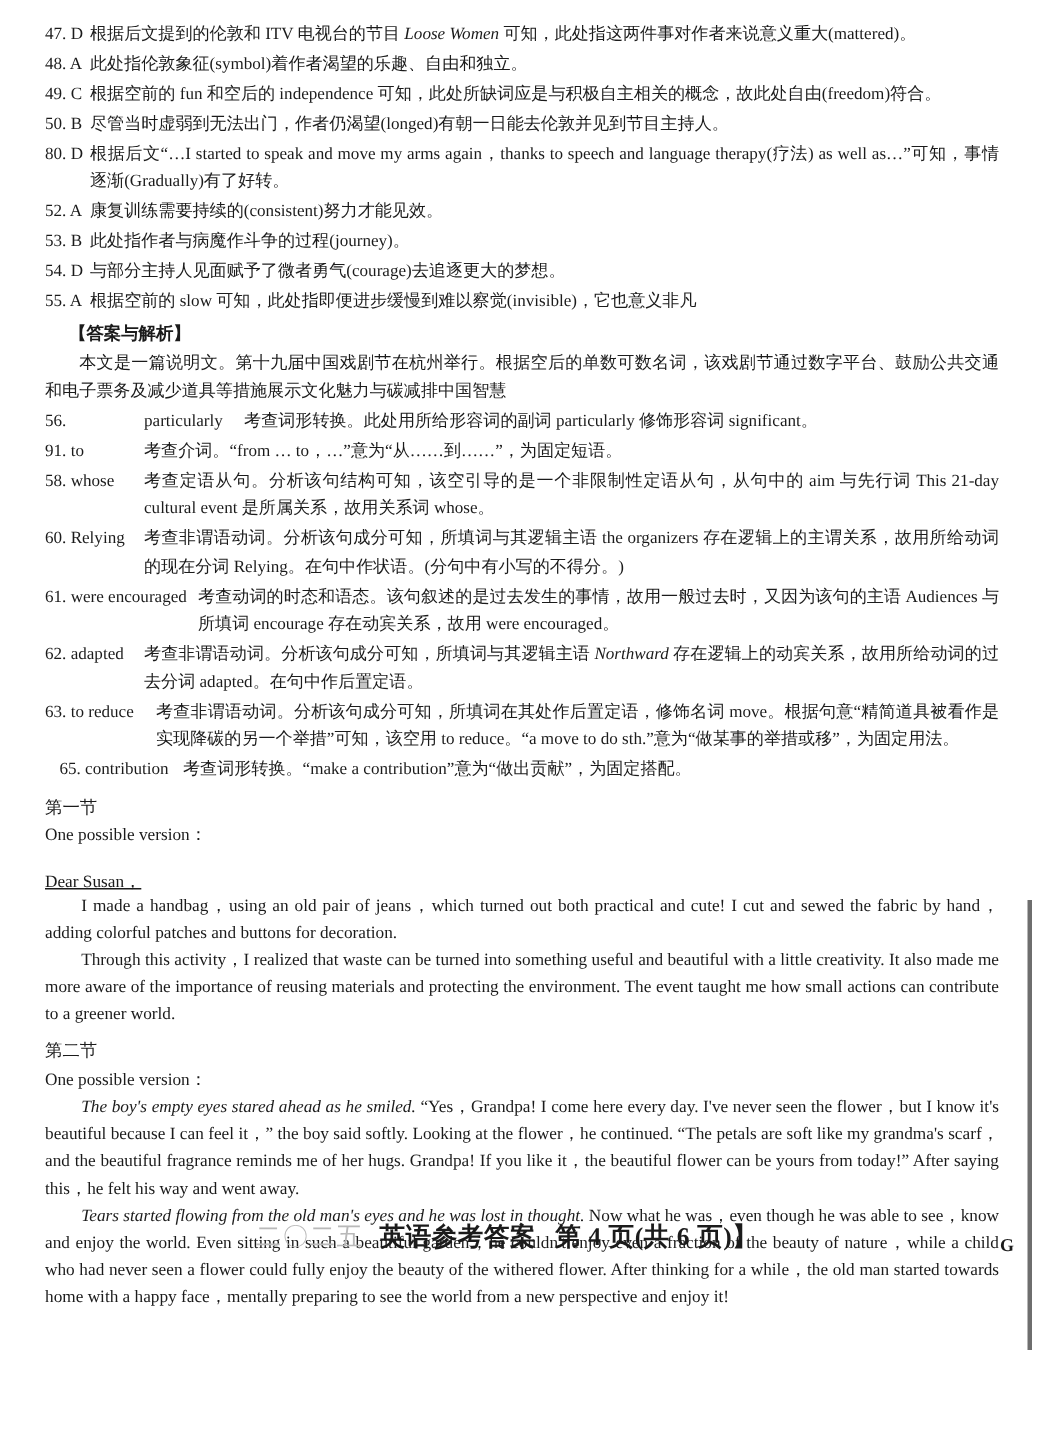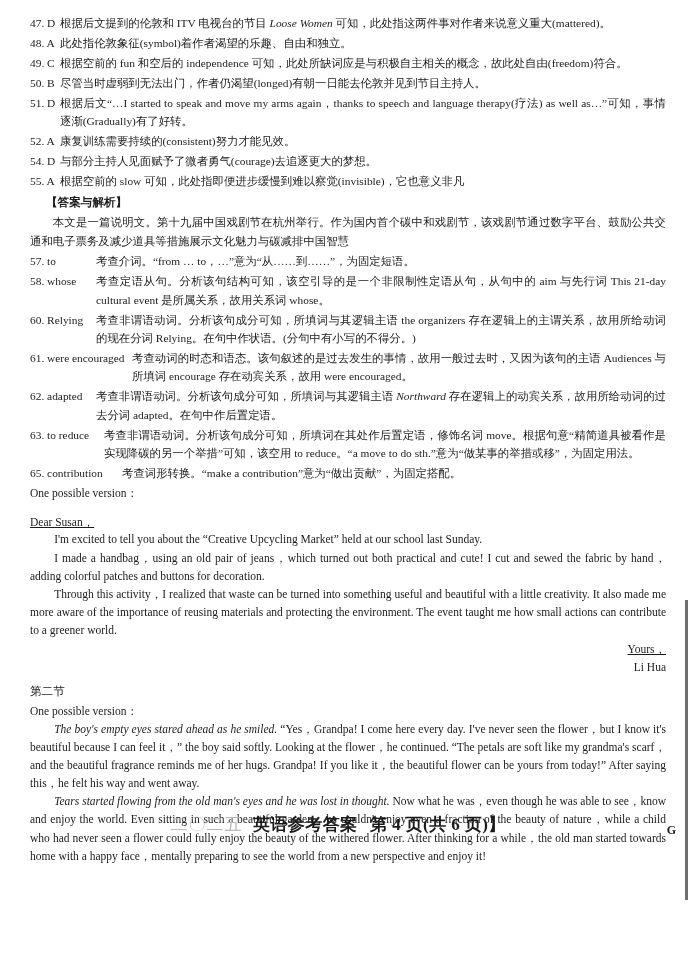--- a/index.html
+++ b/index.html
@@ -137,44 +137,52 @@
     </li>
     <li class="ans-item">
       <span class="num">49. C</span>
       <span class="exp">根据空前的 fun 和空后的 independence 可知，此处所缺词应是与积极自主相关的概念，故此处自由(freedom)符合。</span>
     </li>
     <li class="ans-item">
       <span class="num">50. B</span>
       <span class="exp">尽管当时虚弱到无法出门，作者仍渴望(longed)有朝一日能去伦敦并见到节目主持人。</span>
     </li>
     <li class="ans-item">
-      <span class="num">51. D</span>
+      <span class="num">80. D</span>
       <span class="exp">根据后文“…I started to speak and move my arms again，thanks to speech and language therapy(疗法) as well as…”可知，事情逐渐(Gradually)有了好转。</span>
     </li>
     <li class="ans-item">
       <span class="num">52. A</span>
       <span class="exp">康复训练需要持续的(consistent)努力才能见效。</span>
     </li>
     <li class="ans-item">
+      <span class="num">53. B</span>
+      <span class="exp">此处指作者与病魔作斗争的过程(journey)。</span>
+    </li>
+    <li class="ans-item">
       <span class="num">54. D</span>
       <span class="exp">与部分主持人见面赋予了微者勇气(courage)去追逐更大的梦想。</span>
     </li>
     <li class="ans-item">
       <span class="num">55. A</span>
       <span class="exp">根据空前的 slow 可知，此处指即便进步缓慢到难以察觉(invisible)，它也意义非凡</span>
     </li>
   </ul>
 
   <div class="hdr-line">【答案与解析】</div>
 
-  <p class="body-par indent2">本文是一篇说明文。第十九届中国戏剧节在杭州举行。作为国内首个碳中和戏剧节，该戏剧节通过数字平台、鼓励公共交通和电子票务及减少道具等措施展示文化魅力与碳减排中国智慧</p>
+  <p class="body-par indent2">本文是一篇说明文。第十九届中国戏剧节在杭州举行。根据空后的单数可数名词，该戏剧节通过数字平台、鼓励公共交通和电子票务及减少道具等措施展示文化魅力与碳减排中国智慧</p>
 
   <ul class="ans-list" style="margin-top:1px;">
     <li class="ans-item wide">
-      <span class="num">57. to</span>
+      <span class="num">56.</span>
+      <span class="exp">particularly 　考查词形转换。此处用所给形容词的副词 particularly 修饰形容词 significant。</span>
+    </li>
+    <li class="ans-item wide">
+      <span class="num">91. to</span>
       <span class="exp">考查介词。“from … to，…”意为“从……到……”，为固定短语。</span>
     </li>
     <li class="ans-item wide">
       <span class="num">58. whose</span>
       <span class="exp">考查定语从句。分析该句结构可知，该空引导的是一个非限制性定语从句，从句中的 aim 与先行词 This 21-day cultural event 是所属关系，故用关系词 whose。</span>
     </li>
     <li class="ans-item wide">
       <span class="num">60. Relying</span>
       <span class="exp">考查非谓语动词。分析该句成分可知，所填词与其逻辑主语 the organizers 存在逻辑上的主谓关系，故用所给动词的现在分词 Relying。在句中作状语。(分句中有小写的不得分。)</span>
     </li>
@@ -184,34 +192,30 @@
     </li>
     <li class="ans-item wide">
       <span class="num">62. adapted</span>
       <span class="exp">考查非谓语动词。分析该句成分可知，所填词与其逻辑主语 <i>Northward</i> 存在逻辑上的动宾关系，故用所给动词的过去分词 adapted。在句中作后置定语。</span>
     </li>
     <li class="ans-item wide">
       <span class="num" style="min-width:74px;">63. to reduce</span>
       <span class="exp">考查非谓语动词。分析该句成分可知，所填词在其处作后置定语，修饰名词 move。根据句意“精简道具被看作是实现降碳的另一个举措”可知，该空用 to reduce。“a move to do sth.”意为“做某事的举措或移”，为固定用法。</span>
     </li>
     <li class="ans-item wide">
-      <span class="num" style="min-width:92px;">65. contribution</span>
+      <span class="num" style="min-width:92px;text-align:center;">65. contribution</span>
       <span class="exp">考查词形转换。“make a contribution”意为“做出贡献”，为固定搭配。</span>
     </li>
   </ul>
 
+  <div class="sec-title">第一节</div>
   <div class="eng">One possible version：</div>
   <div class="salut">Dear Susan，</div>
-  <p class="eng-par eng-indent">I'm excited to tell you about the “Creative Upcycling Market” held at our school last Sunday.</p>
   <p class="eng-par eng-indent">I made a handbag，using an old pair of jeans，which turned out both practical and cute! I cut and sewed the fabric by hand，adding colorful patches and buttons for decoration.</p>
   <p class="eng-par eng-indent">Through this activity，I realized that waste can be turned into something useful and beautiful with a little creativity. It also made me more aware of the importance of reusing materials and protecting the environment. The event taught me how small actions can contribute to a greener world.</p>
-  <div class="sign-wrap">
-    <div class="sign-yours">Yours，</div>
-    <div>Li Hua</div>
-  </div>
 
   <div class="sec-title">第二节</div>
   <div class="eng">One possible version：</div>
   <p class="eng-par eng-indent"><i>The boy's empty eyes stared ahead as he smiled.</i> “Yes，Grandpa! I come here every day. I've never seen the flower，but I know it's beautiful because I can feel it，” the boy said softly. Looking at the flower，he continued. “The petals are soft like my grandma's scarf，and the beautiful fragrance reminds me of her hugs. Grandpa! If you like it，the beautiful flower can be yours from today!” After saying this，he felt his way and went away.</p>
   <p class="eng-par eng-indent"><i>Tears started flowing from the old man's eyes and he was lost in thought.</i> Now what he was，even though he was able to see，know and enjoy the world. Even sitting in such a beautiful garden，he couldn't enjoy even a fraction of the beauty of nature，while a child who had never seen a flower could fully enjoy the beauty of the withered flower. After thinking for a while，the old man started towards home with a happy face，mentally preparing to see the world from a new perspective and enjoy it!</p>
 
   <div class="edge-bar"></div>
 
   <div class="footer">
     <span class="ghost">二〇二五</span>

